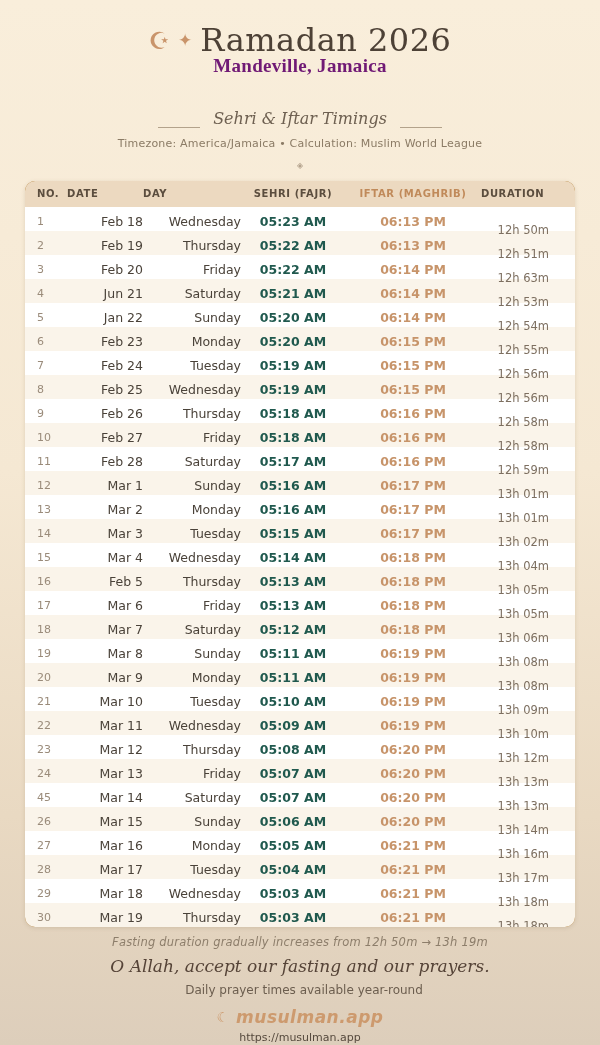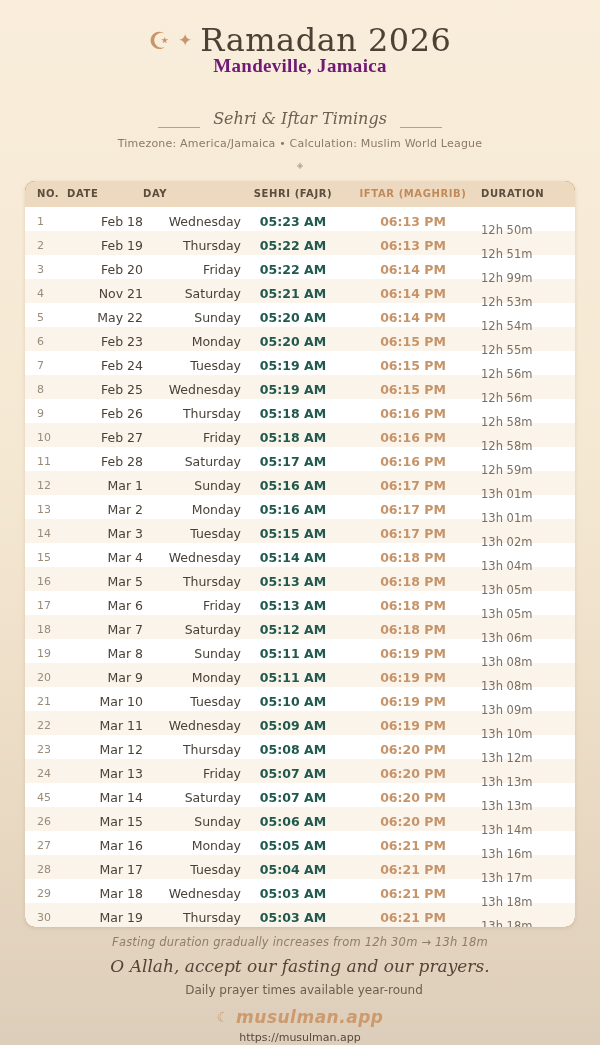--- a/index.html
+++ b/index.html
@@ -56,21 +56,21 @@
   .trow {
     display: grid; grid-template-columns: 42px 76px 98px 104px 136px 1fr;
     align-items: center; height: 24px; background: #ffffff;
   }
   .trow:nth-child(even) { background: #faf4ea; }
   .cell { font-size: 12.5px; color: #4a4239; }
   .c-no { text-align: left; padding-left: 12px; font-size: 11px; color: #9a8b7a; }
   .c-date, .c-day { text-align: right; }
   .c-sehri { text-align: center; font-weight: bold; color: #20594e; }
   .c-iftar { text-align: center; font-weight: bold; color: #c7946a; }
-  .c-duration { padding-right: 26px; font-size: 11.5px; color: #7d6f60; margin-top: 16px; }
+  .c-duration { text-align: right; padding-right: 26px; font-size: 11.5px; color: #7d6f60; margin-top: 16px; }
 
   
   .ftr { text-align: center; }
   .fasting-note {
     margin-top: 8px; font-style: italic; font-size: 11.5px; color: #8d7e6b; letter-spacing: 0.2px;
   }
   .dua {
     font-family: "DejaVu Serif", serif; font-style: italic;
     font-size: 17px; color: #554337; margin-top: 7px;
   }
@@ -127,33 +127,33 @@
           <div class="cell c-sehri">05:22 AM</div>
           <div class="cell c-iftar">06:13 PM</div>
           <div class="cell c-duration">12h 51m</div>
         </div>
         <div class="trow">
           <div class="cell c-no">3</div>
           <div class="cell c-date">Feb 20</div>
           <div class="cell c-day">Friday</div>
           <div class="cell c-sehri">05:22 AM</div>
           <div class="cell c-iftar">06:14 PM</div>
-          <div class="cell c-duration">12h 99m</div>
+          <div class="cell c-duration">12h 63m</div>
         </div>
         <div class="trow">
           <div class="cell c-no">4</div>
-          <div class="cell c-date">Nov 21</div>
+          <div class="cell c-date">Jun 21</div>
           <div class="cell c-day">Saturday</div>
           <div class="cell c-sehri">05:21 AM</div>
           <div class="cell c-iftar">06:14 PM</div>
           <div class="cell c-duration">12h 53m</div>
         </div>
         <div class="trow">
           <div class="cell c-no">5</div>
-          <div class="cell c-date">May 22</div>
+          <div class="cell c-date">Jan 22</div>
           <div class="cell c-day">Sunday</div>
           <div class="cell c-sehri">05:20 AM</div>
           <div class="cell c-iftar">06:14 PM</div>
           <div class="cell c-duration">12h 54m</div>
         </div>
         <div class="trow">
           <div class="cell c-no">6</div>
           <div class="cell c-date">Feb 23</div>
           <div class="cell c-day">Monday</div>
           <div class="cell c-sehri">05:20 AM</div>
@@ -227,21 +227,21 @@
         <div class="trow">
           <div class="cell c-no">15</div>
           <div class="cell c-date">Mar 4</div>
           <div class="cell c-day">Wednesday</div>
           <div class="cell c-sehri">05:14 AM</div>
           <div class="cell c-iftar">06:18 PM</div>
           <div class="cell c-duration">13h 04m</div>
         </div>
         <div class="trow">
           <div class="cell c-no">16</div>
-          <div class="cell c-date">Mar 5</div>
+          <div class="cell c-date">Feb 5</div>
           <div class="cell c-day">Thursday</div>
           <div class="cell c-sehri">05:13 AM</div>
           <div class="cell c-iftar">06:18 PM</div>
           <div class="cell c-duration">13h 05m</div>
         </div>
         <div class="trow">
           <div class="cell c-no">17</div>
           <div class="cell c-date">Mar 6</div>
           <div class="cell c-day">Friday</div>
           <div class="cell c-sehri">05:13 AM</div>
@@ -349,21 +349,21 @@
           <div class="cell c-date">Mar 19</div>
           <div class="cell c-day">Thursday</div>
           <div class="cell c-sehri">05:03 AM</div>
           <div class="cell c-iftar">06:21 PM</div>
           <div class="cell c-duration">13h 18m</div>
         </div>
       </div>
   </section>
 
   <footer class="ftr">
-    <div class="fasting-note">Fasting duration gradually increases from 12h 30m → 13h 18m</div>
+    <div class="fasting-note">Fasting duration gradually increases from 12h 50m → 13h 19m</div>
     <div class="dua">O Allah, accept our fasting and our prayers.</div>
     <div class="year-round">Daily prayer times available year-round</div>
     <div class="brand-row">
       <span class="brand-crescent">☾</span>
       <span class="brand">musulman.app</span>
     </div>
     <div class="url">https://musulman.app</div>
     <div class="method">Timings calculated using Muslim World League method</div>
   </footer>
 

